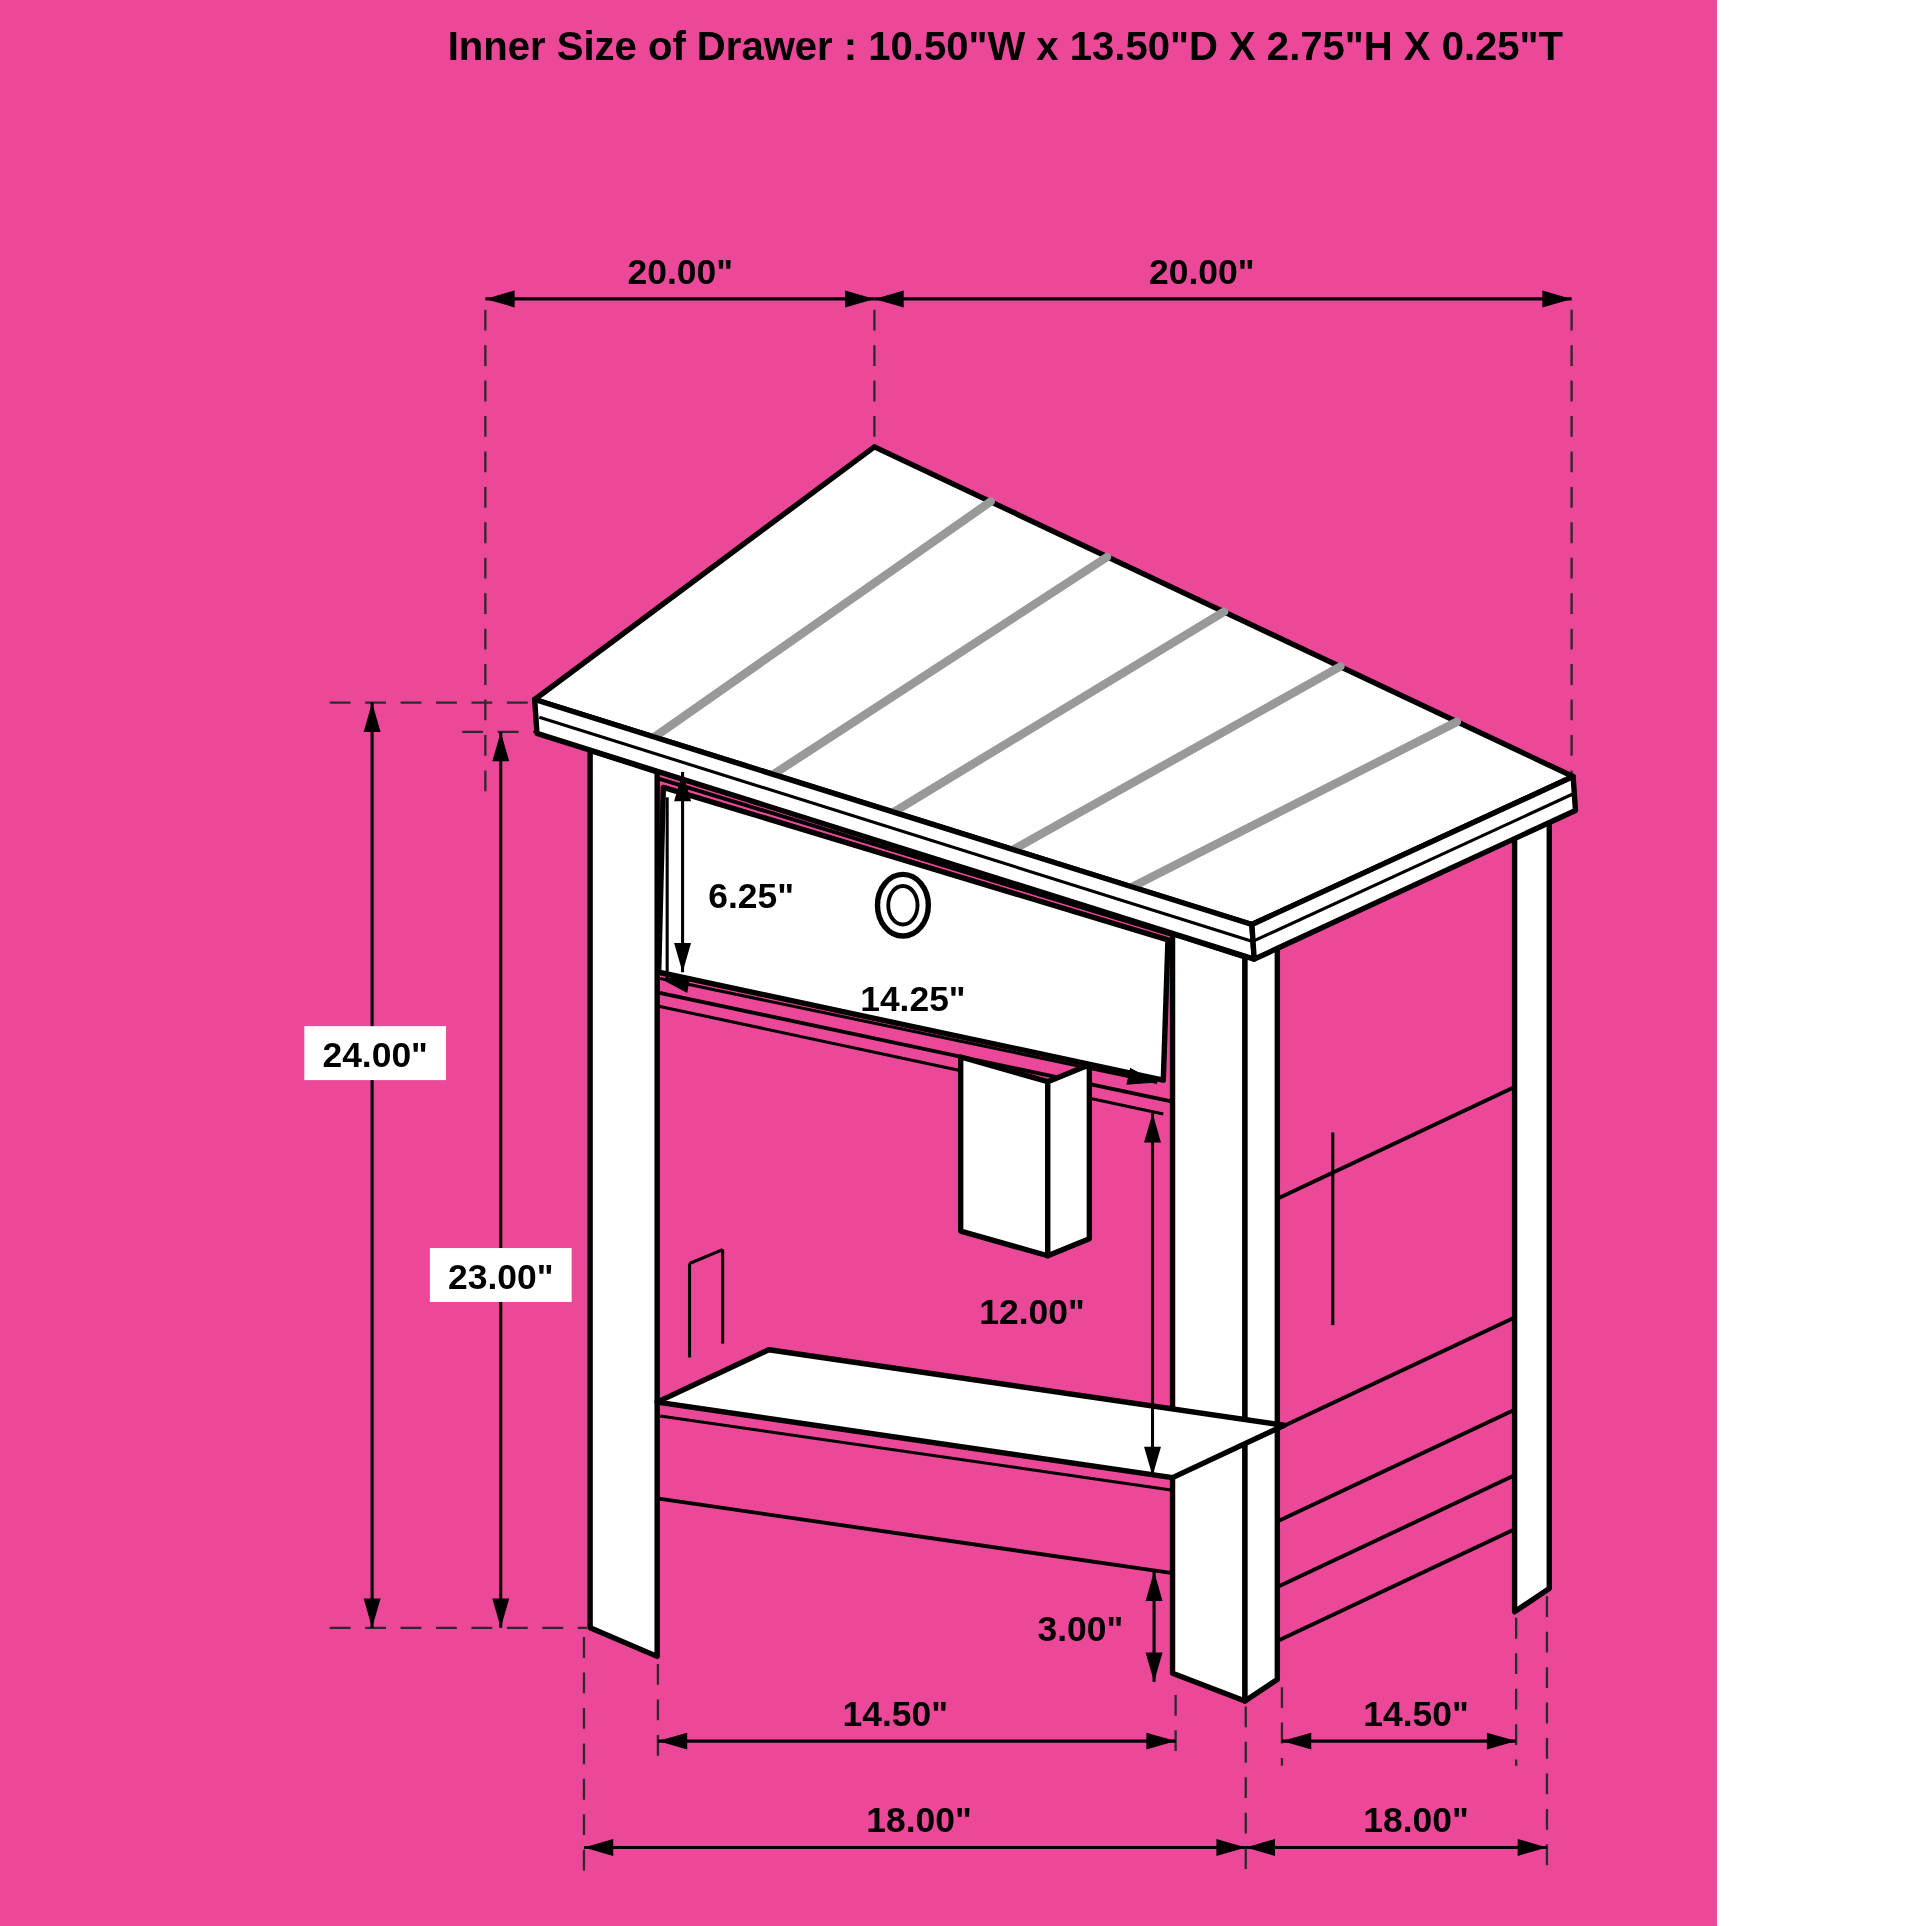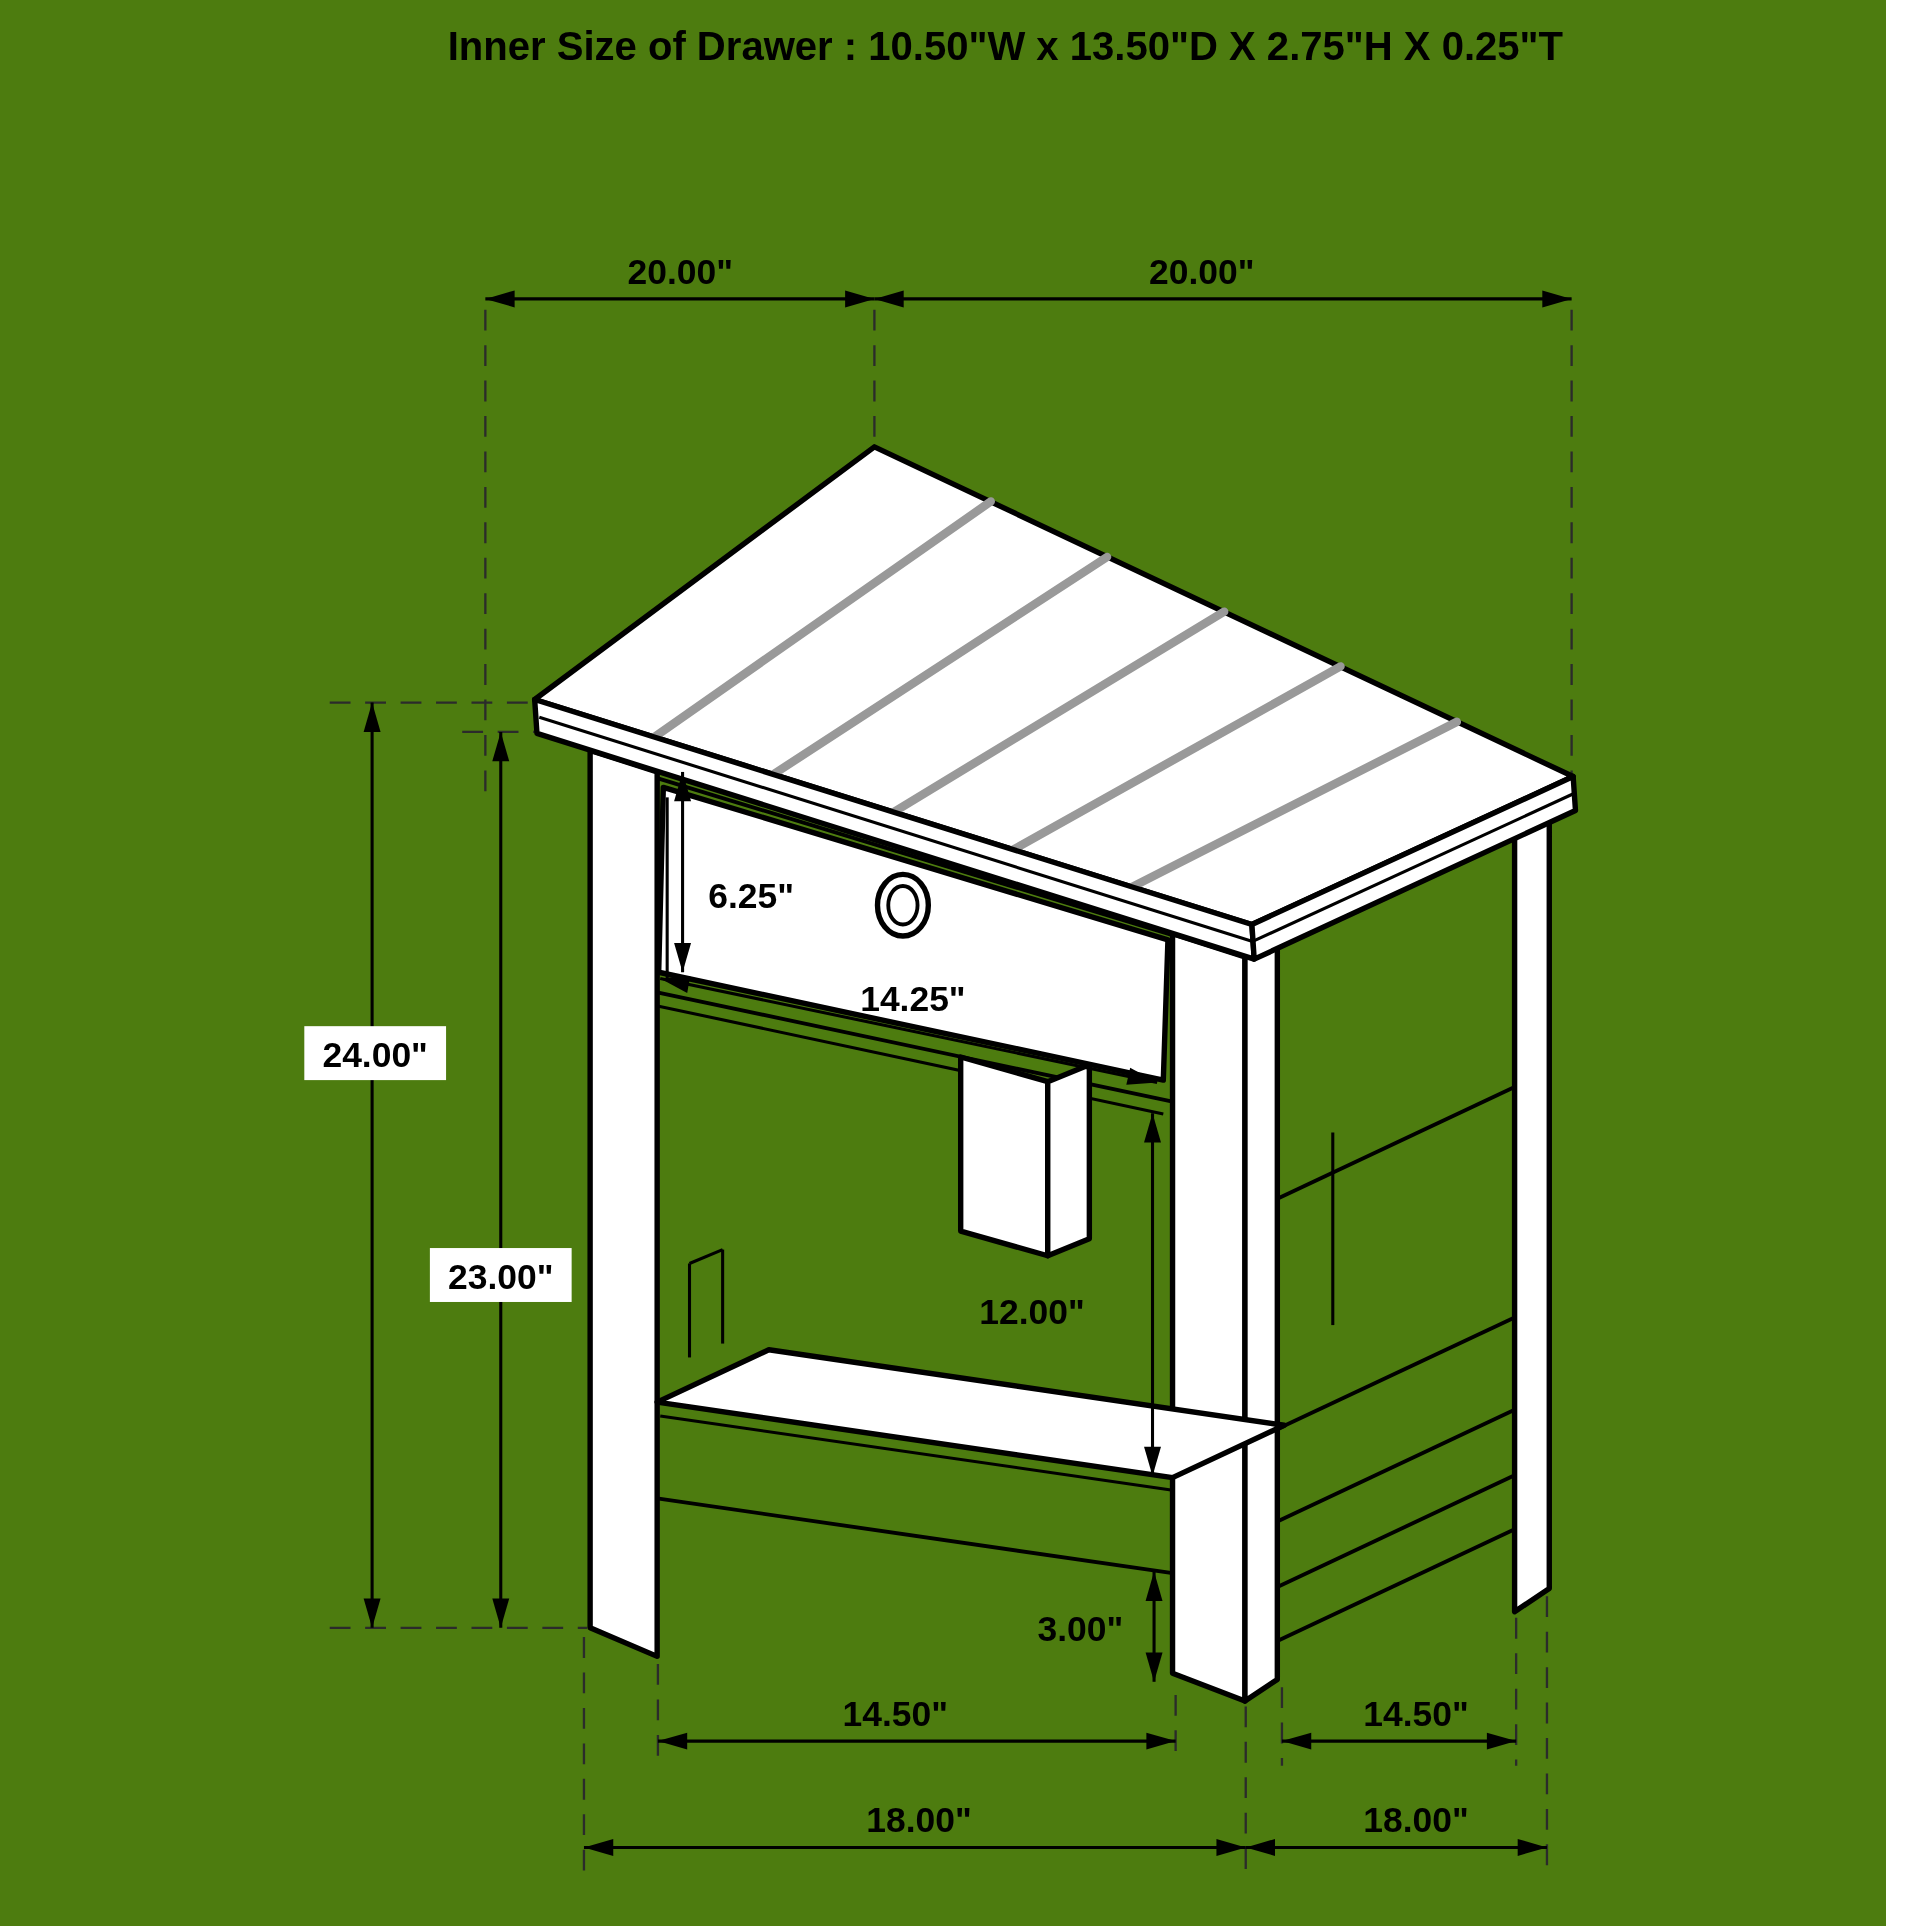--- a/index.html
+++ b/index.html
@@ -1,16 +1,16 @@
 <!DOCTYPE html>
 <html style="font-size:12.3px"><head>
 <meta charset="utf-8">
 <style>
   html,body{margin:0;padding:0;background:#fff;}
-  .canvas{width:1886px;height:1926px;position:relative;background:#4d7c0f;font-family:"Liberation Sans",sans-serif;}
+  .canvas{width:1717px;height:1926px;position:relative;background:#ec4899;font-family:"Liberation Sans",sans-serif;}
   svg{display:block;}
   text{font-family:"Liberation Sans",sans-serif;font-weight:700;fill:#000;}
   .dim-label{font-size:46px;}
   .title-label{font-size:52px;}
   .outline{fill:#ffffff;stroke:#000;stroke-width:7;stroke-linejoin:round;}
   .thin{fill:none;stroke:#000;stroke-width:5;stroke-linejoin:round;}
   .hair{fill:none;stroke:#000;stroke-width:4;}
   .plank{fill:none;stroke:#999;stroke-width:11;stroke-linecap:round;}
   .dimline{stroke:#000;stroke-width:4;fill:none;}
   .ext{stroke:#2b2b2b;stroke-width:3;fill:none;stroke-dasharray:27 19;}

